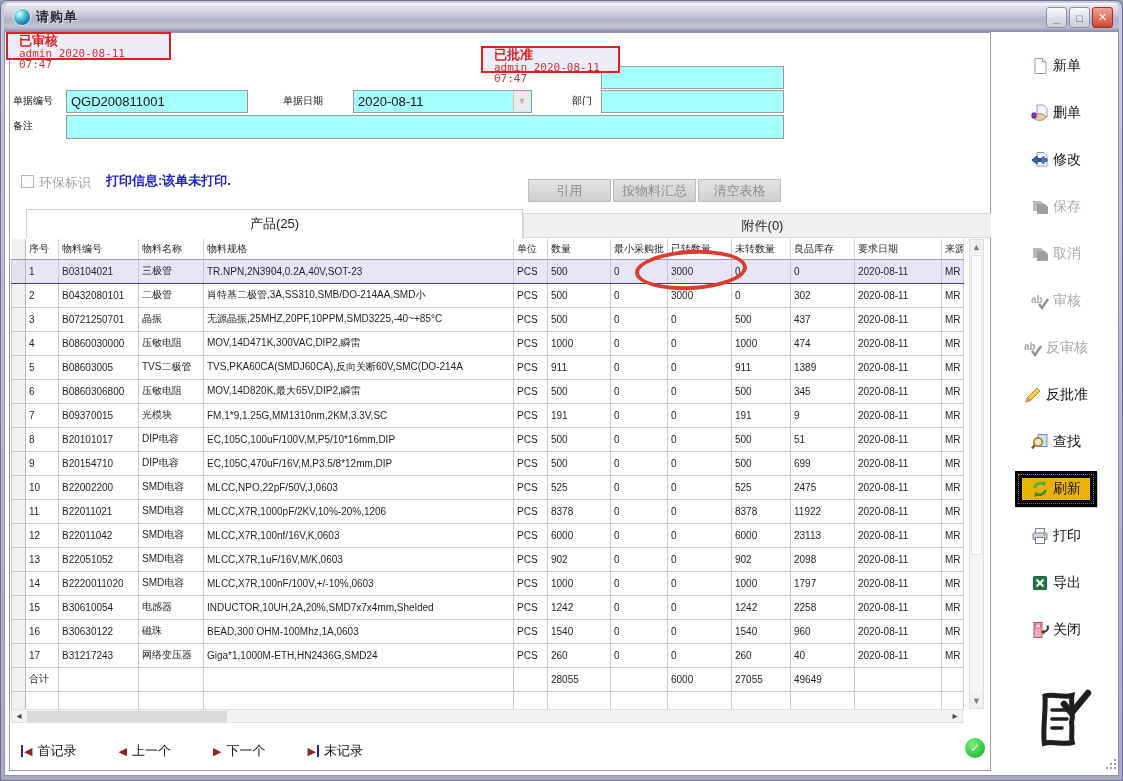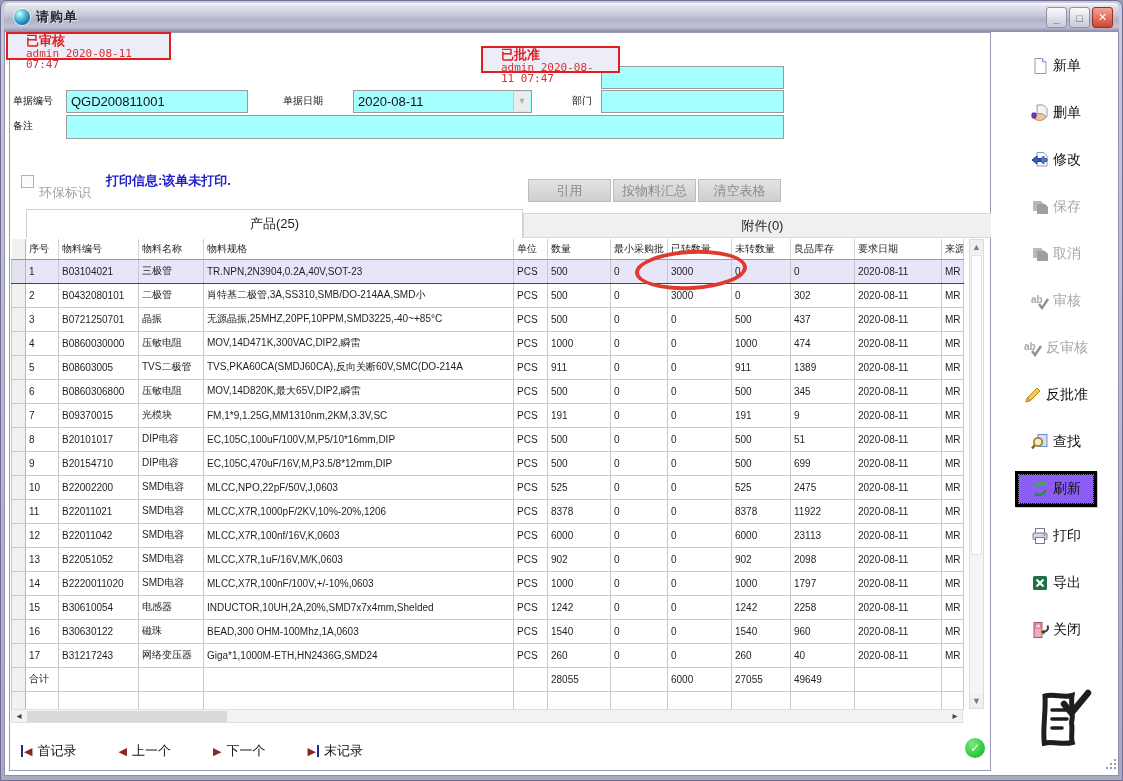--- a/index.html
+++ b/index.html
@@ -19,21 +19,21 @@
   .win-btn { width:21px; height:21px; border-radius:3px; border:1px solid #8e8ea8; font-size:11px;
     display:flex; align-items:center; justify-content:center; color:#55556b; font-weight:bold;
     background:linear-gradient(180deg,#fafafc,#c9c9d8); }
   .win-btn.close { background:linear-gradient(180deg,#f2a493,#d8structure4b33,#c43a22); background:linear-gradient(180deg,#f2a493,#cf4530); color:#fff; border-color:#9c3020; }
   .client { position:relative; height:745px; background:#ffffff; border:1px solid #8f8fae; overflow:hidden; }
 
   .panel-frame { position:absolute; left:4px; top:0; width:982px; height:739px;
     border:1px solid #9a9ab6; pointer-events:none; }
 
   
-  .stamp { position:absolute; border:2px solid #e02020; background:#ededf8; padding:0 18px;
+  .stamp { position:absolute; border:2px solid #e02020; background:#ededf8; padding:0 11px;
     line-height:1.05; z-index:5; }
   .stamp .s-title { color:#e02020; font-weight:bold; font-size:13px; }
   .stamp .s-detail { color:#d83030; font-size:11px; font-family:"DejaVu Sans Mono","Liberation Mono",monospace; }
   #stamp1 { left:1px; top:0; width:165px; height:28px; }
   #stamp2 { left:476px; top:14px; width:139px; height:27px; }
 
   
   .flabel { position:absolute; font-size:10px; color:#111; }
   .ffield { position:absolute; background:#a6ffff; border:1px solid #9a9a9a; font-size:13px;
     color:#111; padding:2px 4px; height:23px; line-height:17px; white-space:nowrap; overflow:hidden; }
@@ -90,21 +90,21 @@
   .green-dot { position:absolute; left:960px; top:706px; width:20px; height:20px; border-radius:50%;
     background:radial-gradient(circle at 35% 30%, #7fe87f, #2ecc40 60%, #1da32e); color:#fff; font-size:12px; font-weight:bold;
     display:flex; align-items:center; justify-content:center; }
 
   
   .sidebar { position:absolute; left:986px; top:0; width:129px; height:739px; background:#fff; padding-top:22px; }
   .side-btn { width:96px; height:24px; margin:0 auto 23px auto; display:flex; align-items:center; justify-content:center; gap:3px;
     font-size:14px; color:#111; cursor:default; }
   .side-btn .ic { width:20px; height:18px; display:flex; align-items:center; justify-content:center; }
   .side-btn.disabled { color:#a8a8a8; }
-  .side-btn.focused { background:#8b5cf6; border:4px solid #000000; outline:1px dotted #777; outline-offset:-4px;
+  .side-btn.focused { background:#eab308; border:7px solid #000000; outline:1px dotted #777; outline-offset:-4px;
     width:82px; height:36px; margin-top:-6px; margin-bottom:17px; box-shadow:1px 1px 0 #ccc; }
   .logo { position:absolute; left:44px; top:656px; }
   .grip { position:absolute; right:2px; bottom:2px; width:12px; height:12px;
     background:
       radial-gradient(circle at 10px 10px,#9a9ab6 1.2px,transparent 1.4px),
       radial-gradient(circle at 6px 10px,#9a9ab6 1.2px,transparent 1.4px),
       radial-gradient(circle at 10px 6px,#9a9ab6 1.2px,transparent 1.4px),
       radial-gradient(circle at 2px 10px,#9a9ab6 1.2px,transparent 1.4px),
       radial-gradient(circle at 10px 2px,#9a9ab6 1.2px,transparent 1.4px),
       radial-gradient(circle at 6px 6px,#9a9ab6 1.2px,transparent 1.4px); }
@@ -146,21 +146,21 @@
       <span class="combo-arrow">▼</span>
     </div>
 
     <div class="flabel" style="left:567px; top:62px;">部门</div>
     <div class="ffield" style="left:596px; top:58px; width:183px;"></div>
 
     <div class="flabel" style="left:8px; top:87px;">备注</div>
     <div class="ffield" style="left:61px; top:83px; width:718px; height:24px;"></div>
 
     <div class="checkbox" style="left:16px; top:143px;"></div>
-    <div class="cb-label" style="left:34px; top:152px;">环保标识</div>
+    <div class="cb-label" style="left:34px; top:142px;">环保标识</div>
     <div class="print-info" style="left:101px; top:140px;">打印信息:该单未打印.</div>
 
     <div class="act-btn" style="left:523px; top:139px;">引用</div>
     <div class="act-btn" style="left:608px; top:139px;">按物料汇总</div>
     <div class="act-btn" style="left:693px; top:139px;">清空表格</div>
 
     <div class="tabs">
       <div class="tab active">产品(25)</div>
       <div class="tab inactive">附件(0)</div>
     </div>

